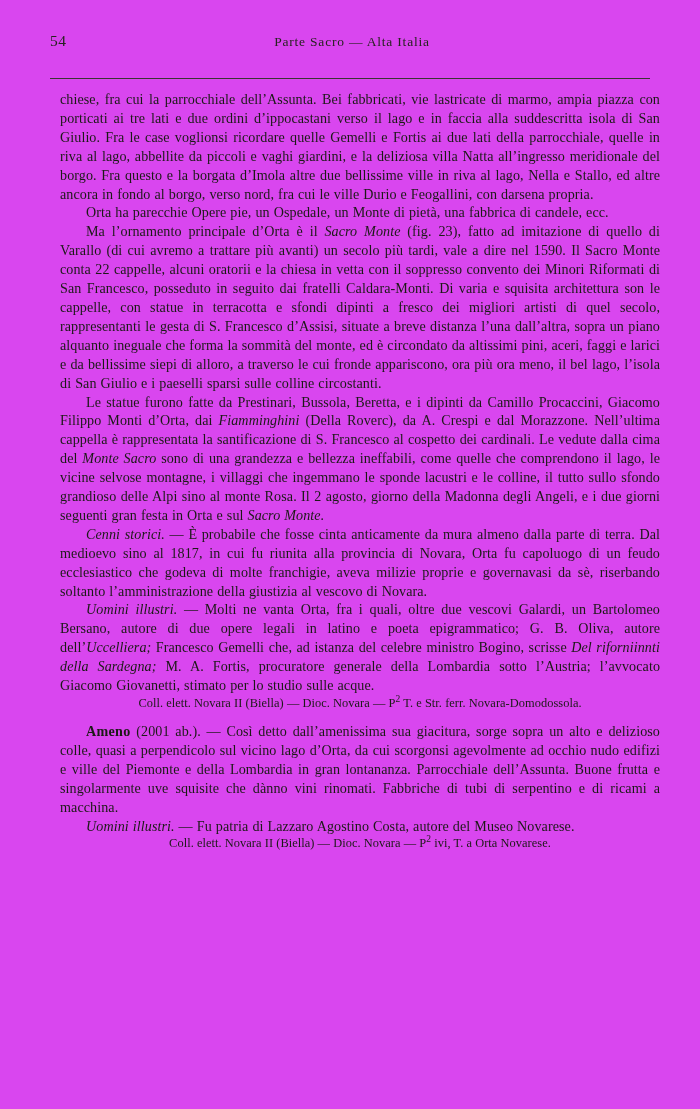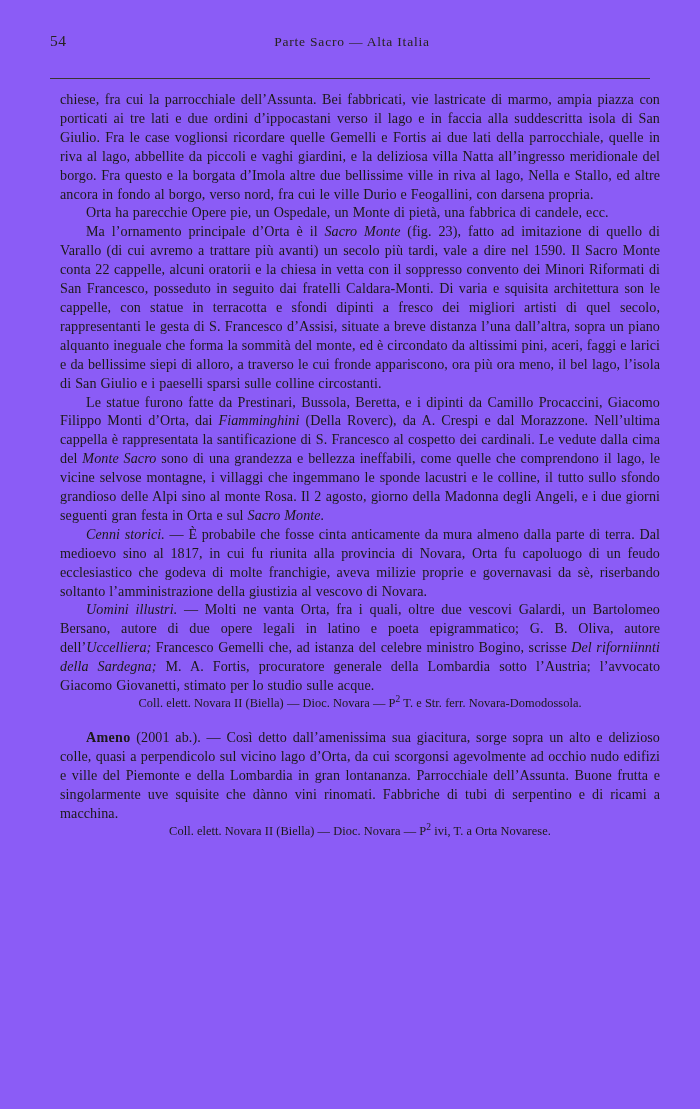--- a/index.html
+++ b/index.html
@@ -11,21 +11,21 @@
     width: 700px;
     height: 1109px;
     font-family: "Liberation Serif", serif;
     color: #1c1a17;
     overflow: hidden;
   }
   .page {
     position: relative;
     width: 700px;
     height: 1109px;
-    background: #8b5cf6;
+    background: #d946ef;
     box-sizing: border-box;
     padding: 0;
   }
   .header {
     position: absolute;
     top: 32px;
     left: 50px;
     right: 50px;
     height: 20px;
     display: flex;
@@ -75,21 +75,21 @@
     font-style: italic;
   }
   .coll {
     margin-top: 0;
     font-size: 12.4px;
     line-height: 16px;
     text-align: center;
     letter-spacing: 0.05px;
   }
   .entry {
-    margin-top: 17px;
+    margin-top: 11px;
   }
   .entry-name {
     font-weight: bold;
     letter-spacing: 0.3px;
   }
   sup {
     font-size: 9.5px;
     vertical-align: super;
     line-height: 0;
   }
@@ -111,17 +111,18 @@
     <p>chiese, fra cui la parrocchiale dell’Assunta. Bei fabbricati, vie lastricate di marmo, ampia piazza con porticati ai tre lati e due ordini d’ippocastani verso il lago e in faccia alla suddescritta isola di San Giulio. Fra le case voglionsi ricordare quelle Gemelli e Fortis ai due lati della parrocchiale, quelle in riva al lago, abbellite da piccoli e vaghi giardini, e la deliziosa villa Natta all’ingresso meridionale del borgo. Fra questo e la borgata d’Imola altre due bellissime ville in riva al lago, Nella e Stallo, ed altre ancora in fondo al borgo, verso nord, fra cui le ville Durio e Feogallini, con darsena propria.</p>
     <p class="indent">Orta ha parecchie Opere pie, un Ospedale, un Monte di pietà, una fabbrica di candele, ecc.</p>
     <p class="indent">Ma l’ornamento principale d’Orta è il <em>Sacro Monte</em> (fig. 23), fatto ad imitazione di quello di Varallo (di cui avremo a trattare più avanti) un secolo più tardi, vale a dire nel 1590. Il Sacro Monte conta 22 cappelle, alcuni oratorii e la chiesa in vetta con il soppresso convento dei Minori Riformati di San Francesco, posseduto in seguito dai fratelli Caldara-Monti. Di varia e squisita architettura son le cappelle, con statue in terracotta e sfondi dipinti a fresco dei migliori artisti di quel secolo, rappresentanti le gesta di S. Francesco d’Assisi, situate a breve distanza l’una dall’altra, sopra un piano alquanto ineguale che forma la sommità del monte, ed è circondato da altissimi pini, aceri, faggi e larici e da bellissime siepi di alloro, a traverso le cui fronde appariscono, ora più ora meno, il bel lago, l’isola di San Giulio e i paeselli sparsi sulle colline circostanti.</p>
     <p class="indent">Le statue furono fatte da Prestinari, Bussola, Beretta, e i dipinti da Camillo Procaccini, Giacomo Filippo Monti d’Orta, dai <em>Fiamminghini</em> (Della Roverc), da A. Crespi e dal Morazzone. Nell’ultima cappella è rappresentata la santificazione di S. Francesco al cospetto dei cardinali. Le vedute dalla cima del <em>Monte Sacro</em> sono di una grandezza e bellezza ineffabili, come quelle che comprendono il lago, le vicine selvose montagne, i villaggi che ingemmano le sponde lacustri e le colline, il tutto sullo sfondo grandioso delle Alpi sino al monte Rosa. Il 2 agosto, giorno della Madonna degli Angeli, e i due giorni seguenti gran festa in Orta e sul <em>Sacro Monte.</em></p>
     <p class="indent"><em>Cenni storici.</em> — È probabile che fosse cinta anticamente da mura almeno dalla parte di terra. Dal medioevo sino al 1817, in cui fu riunita alla provincia di Novara, Orta fu capoluogo di un feudo ecclesiastico che godeva di molte franchigie, aveva milizie proprie e governavasi da sè, riserbando soltanto l’amministrazione della giustizia al vescovo di Novara.</p>
     <p class="indent"><em>Uomini illustri.</em> — Molti ne vanta Orta, fra i quali, oltre due vescovi Galardi, un Bartolomeo Bersano, autore di due opere legali in latino e poeta epigrammatico; G. B. Oliva, autore dell’<em>Uccelliera;</em> Francesco Gemelli che, ad istanza del celebre ministro Bogino, scrisse <em>Del riforniinnti della Sardegna;</em> M. A. Fortis, procuratore generale della Lombardia sotto l’Austria; l’avvocato Giacomo Giovanetti, stimato per lo studio sulle acque.</p>
 
     <div class="coll">Coll. elett. Novara II (Biella) — Dioc. Novara — P<sup>2</sup> T. e Str. ferr. Novara-Domodossola.</div>
 
     <p class="indent entry"><span class="entry-name">Ameno</span> (2001 ab.). — Così detto dall’amenissima sua giacitura, sorge sopra un alto e delizioso colle, quasi a perpendicolo sul vicino lago d’Orta, da cui scorgonsi agevolmente ad occhio nudo edifizi e ville del Piemonte e della Lombardia in gran lontananza. Parrocchiale dell’Assunta. Buone frutta e singolarmente uve squisite che dànno vini rinomati. Fabbriche di tubi di serpentino e di ricami a macchina.</p>
+    <p class="indent"><em>Uomini illustri.</em> — Fu patria di Lazzaro Agostino Costa, autore del Museo Novarese.</p>
 
     <div class="coll">Coll. elett. Novara II (Biella) — Dioc. Novara — P<sup>2</sup> ivi, T. a Orta Novarese.</div>
 
   </div>
 </div>
 
 </body></html>

